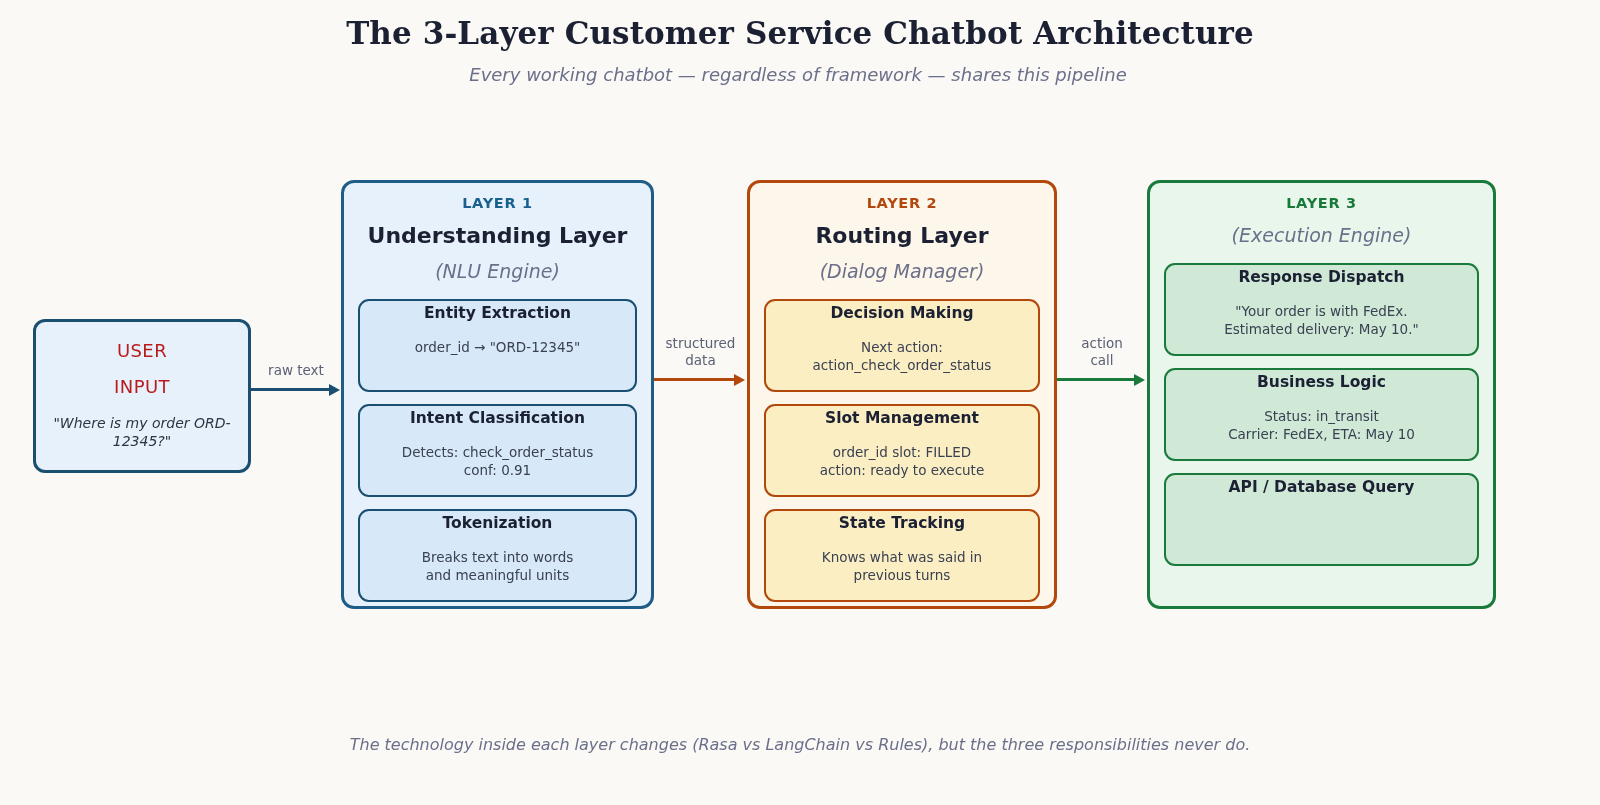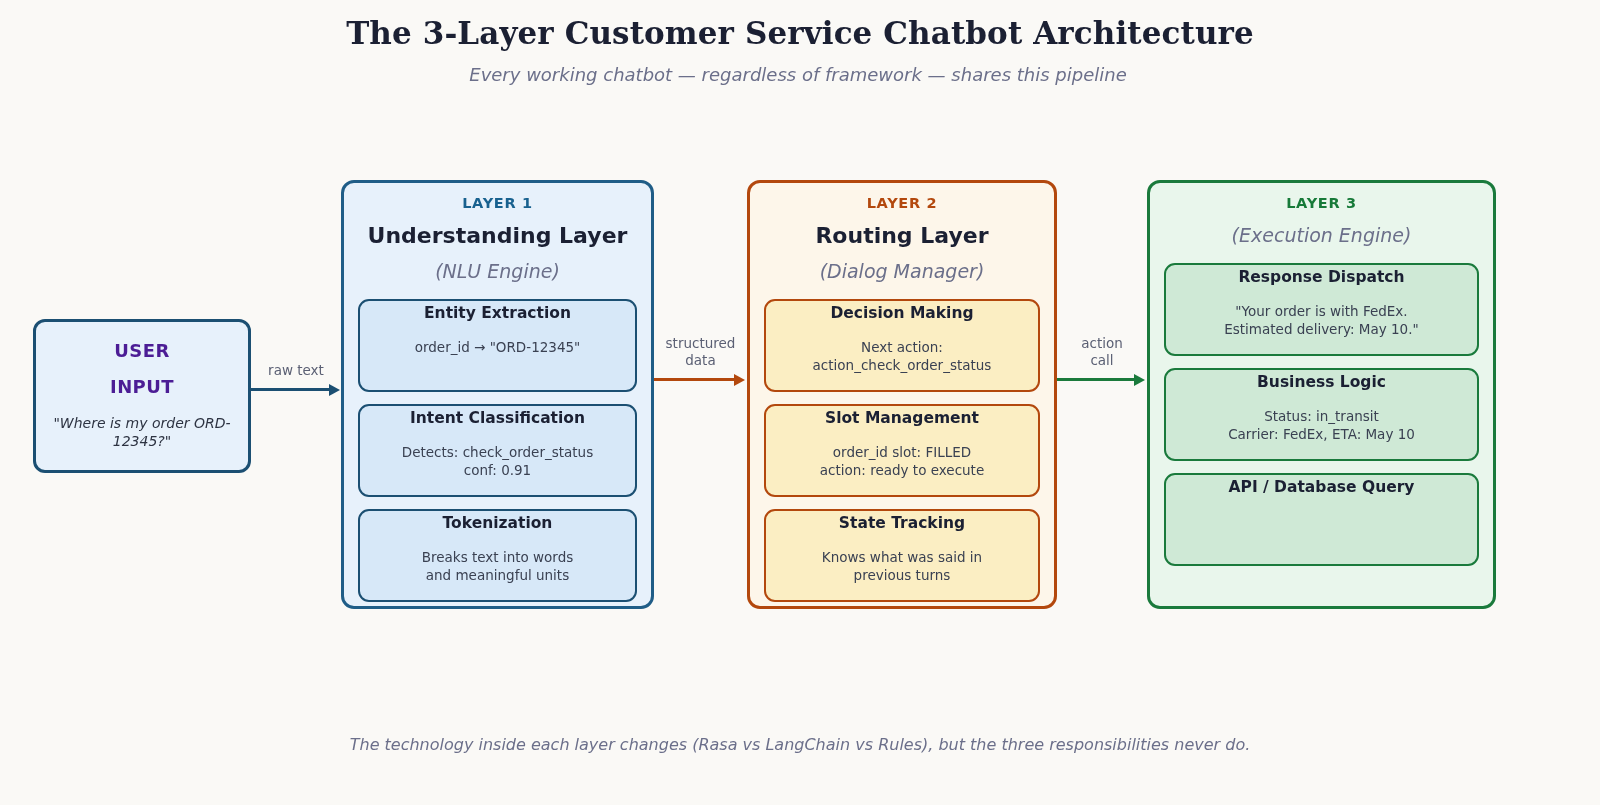--- a/index.html
+++ b/index.html
@@ -62,22 +62,22 @@
     background: #e7f1fb;
     display: flex;
     flex-direction: column;
     align-items: center;
     justify-content: center;
     padding: 6px 10px;
   }
   .user-input .ui-line1,
   .user-input .ui-line2 {
     font-size: 18px;
-    font-weight: bold;
-    color: #4c1d95;
+    font-weight: normal;
+    color: #b91c1c;
     letter-spacing: 0.4px;
     line-height: 1.0;
   }
   .user-input .ui-line1 { margin-bottom: 18px; }
   .user-input .ui-quote {
     margin-top: 19px;
     font-size: 14px;
     font-style: italic;
     color: #2d3342;
     text-align: center;

